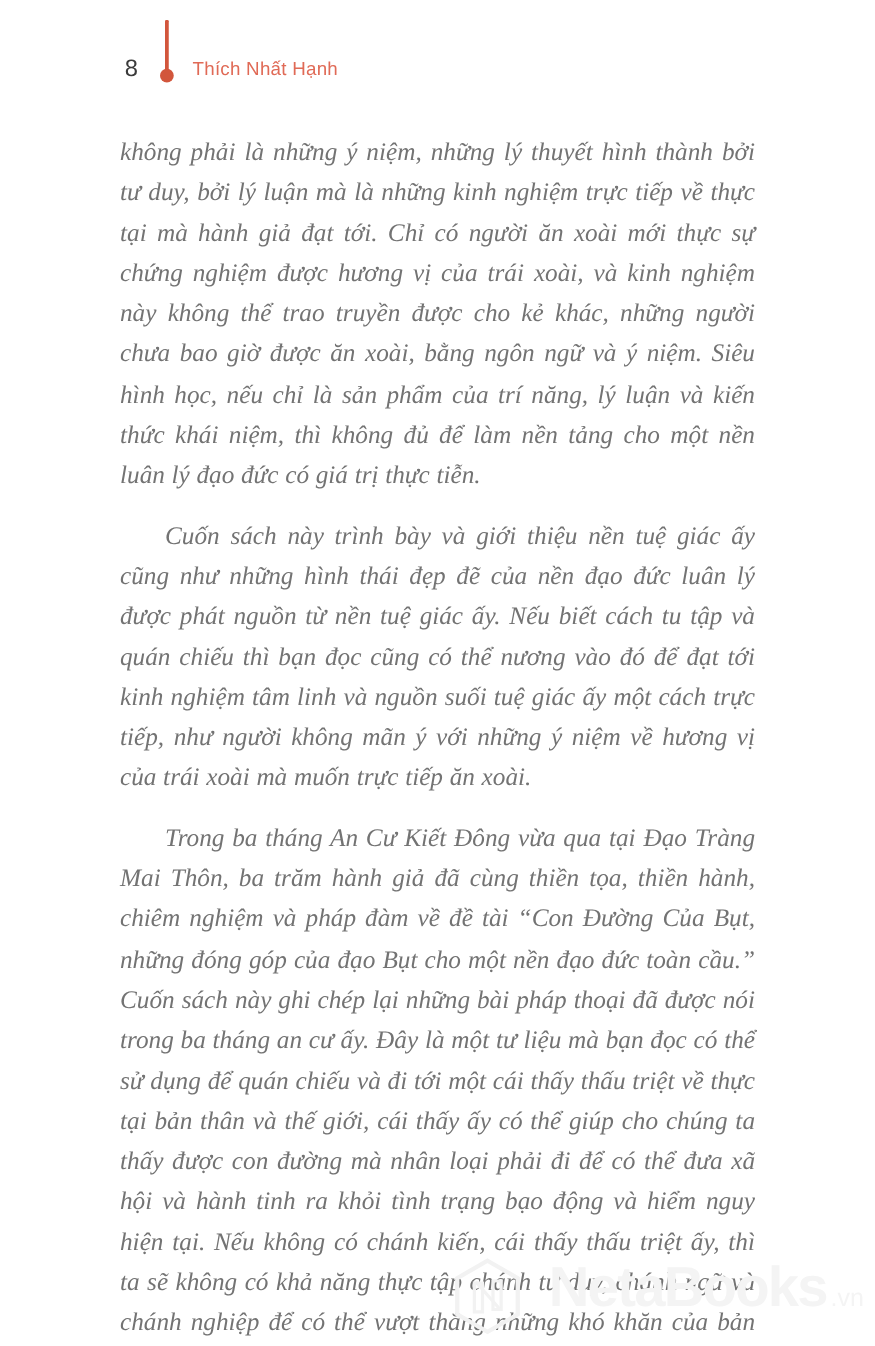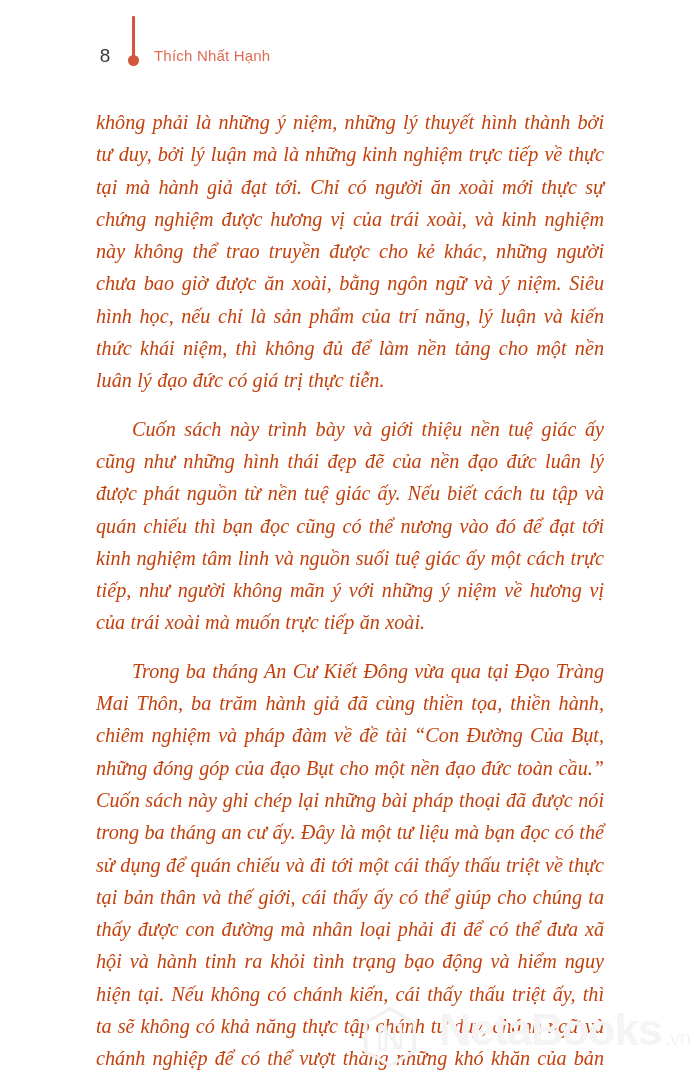--- a/index.html
+++ b/index.html
@@ -85,21 +85,21 @@
     left: 96px;
     top: 106px;
     width: 508px;
   }
 
   .body-paragraph {
     font-family: "Liberation Serif", serif;
     font-style: italic;
     font-size: 20.2px;
     line-height: 32.3px;
-    color: #c2410c;
+    color: #737373;
     text-align: justify;
     text-justify: inter-word;
     margin: 0 0 16px 0;
     word-spacing: 0.3px;
     -webkit-hyphens: none;
     hyphens: none;
   }
 
   .body-paragraph.indented {
     text-indent: 36px;

